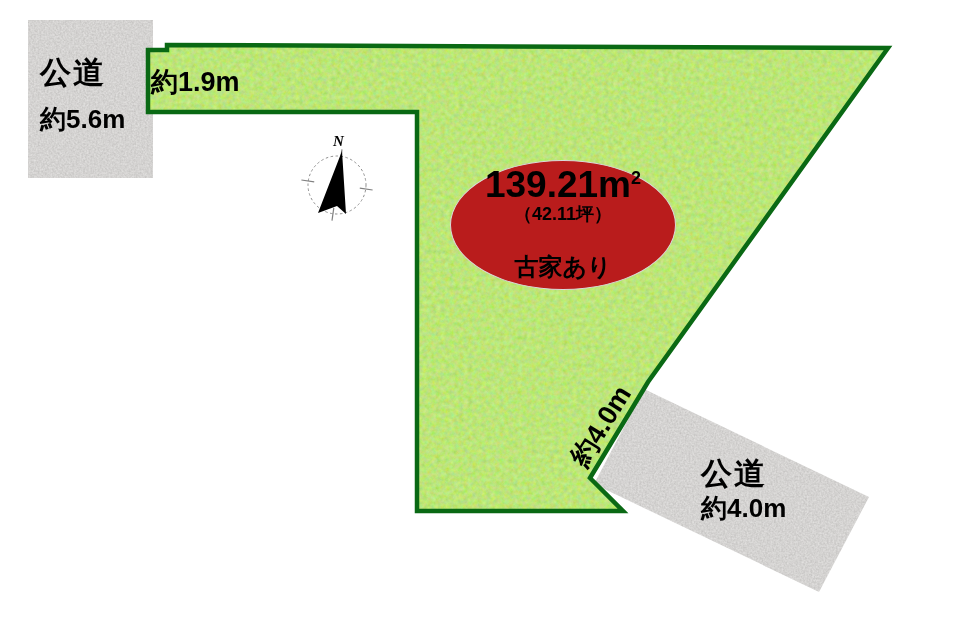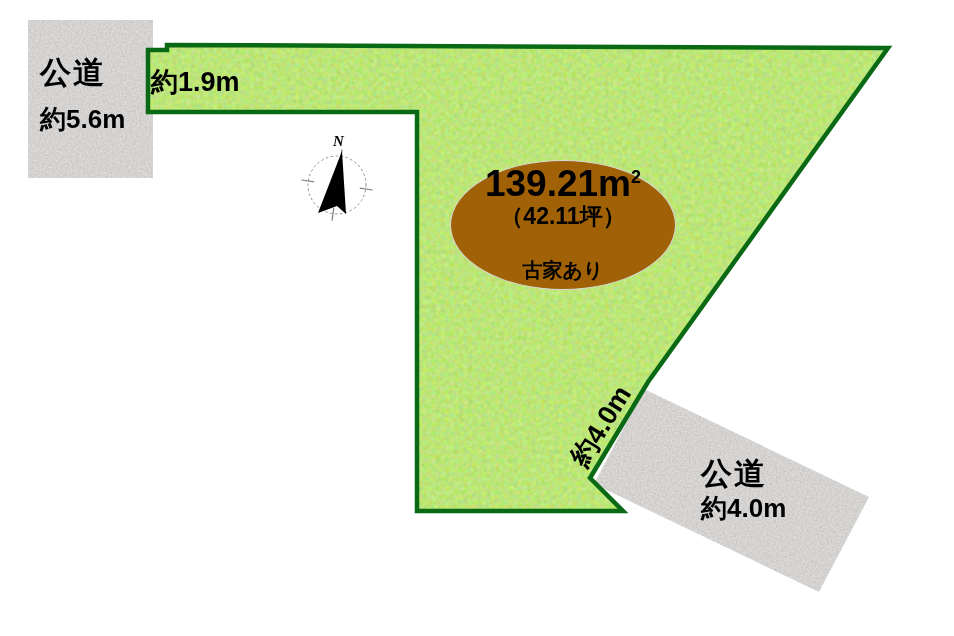--- a/index.html
+++ b/index.html
@@ -15,28 +15,28 @@
   .dim-north{left:151px;top:64px;font-size:27px;}
   .dim-se{
     left:531px;top:408px;width:140px;text-align:center;font-size:27px;
     transform:rotate(-58deg);transform-origin:center center;
   }
   .road-se-label{left:701px;top:457px;line-height:1.1;}
   .road-se-label .name{font-size:31px;letter-spacing:2px;}
   .road-se-label .width{font-size:26px;margin-top:3px;}
   .area-ellipse{
     position:absolute;left:450px;top:160px;width:226px;height:130px;
-    background:#a16207;border:1px solid #d9d9d9;border-radius:50%;
+    background:#b91c1c;border:1px solid #d9d9d9;border-radius:50%;
     display:flex;flex-direction:column;align-items:center;justify-content:center;
     text-align:center;padding-bottom:2px;box-sizing:border-box;
   }
   .area-main{font-size:37px;font-weight:700;line-height:1.0;}
   .area-main sup{font-size:18px;font-weight:700;}
-  .area-tsubo{font-size:23px;font-weight:700;line-height:1.25;}
-  .area-note{font-size:20px;font-weight:700;line-height:1.3;margin-top:26px;}
+  .area-tsubo{font-size:18px;font-weight:700;line-height:1.25;}
+  .area-note{font-size:24px;font-weight:700;line-height:1.3;margin-top:26px;}
   .north-label{
     position:absolute;left:333px;top:133px;font-size:15px;font-weight:700;
     font-style:italic;font-family:"Liberation Serif","DejaVu Serif",serif;
   }
   .compass{position:absolute;left:294px;top:130px;}
 </style>
 </head>
 <body>
 
 <div class="canvas">

